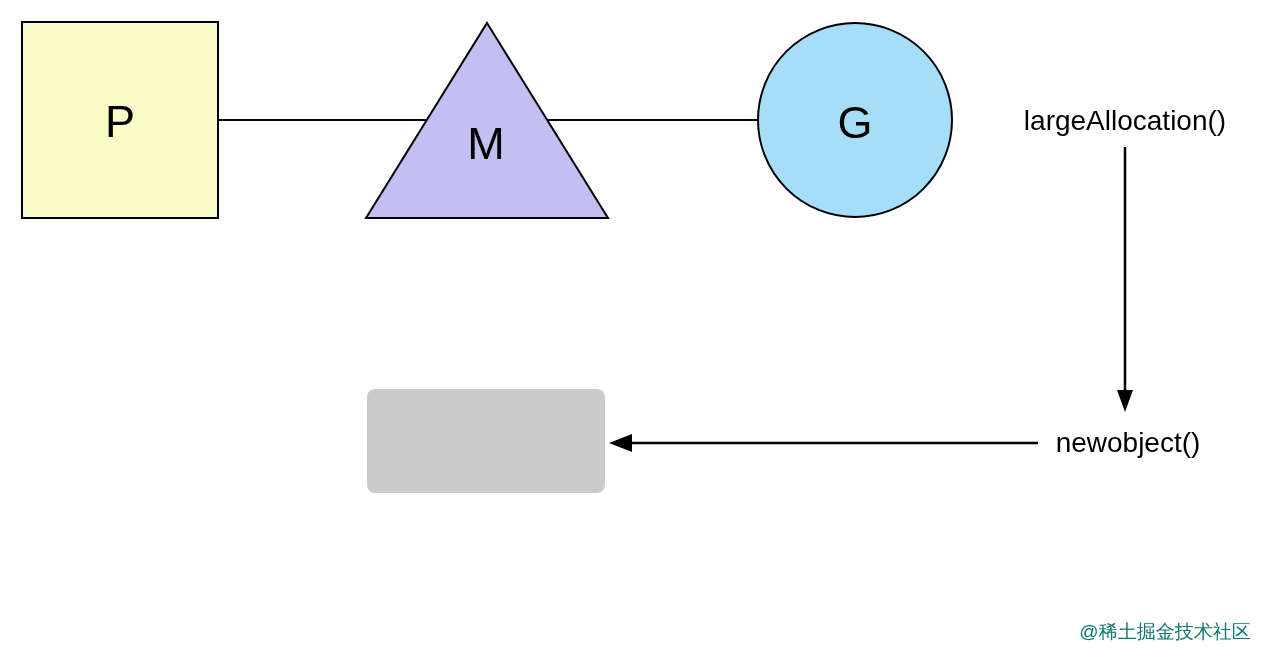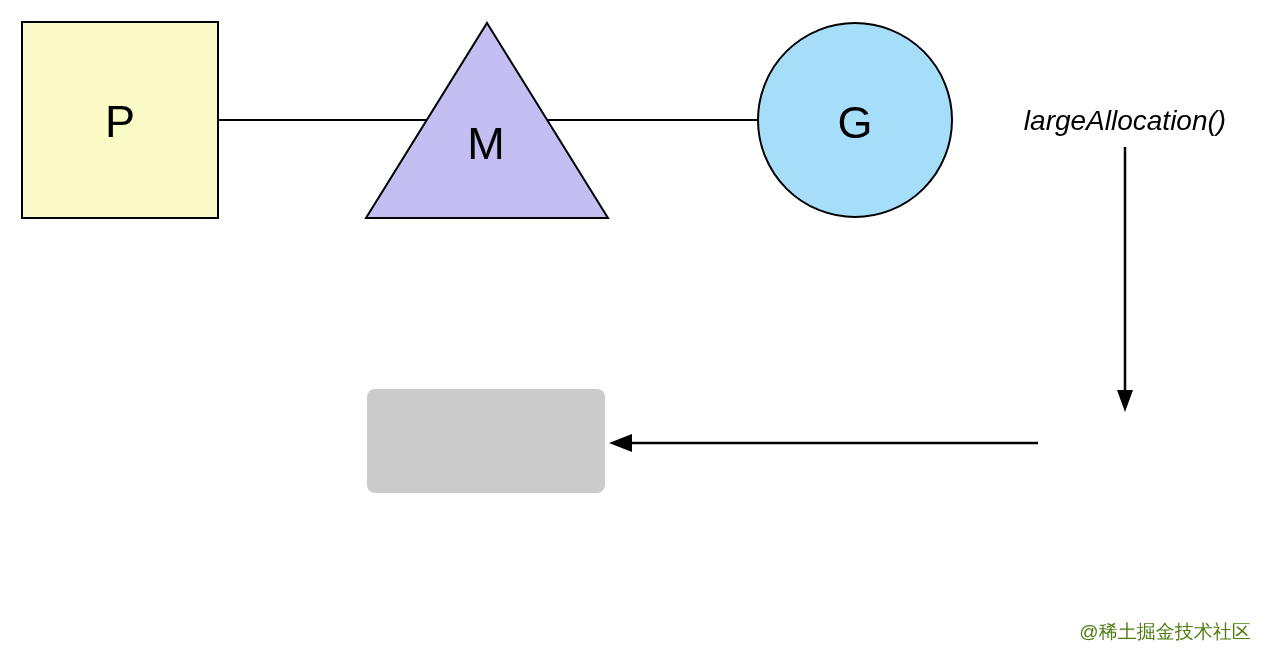--- a/index.html
+++ b/index.html
@@ -60,19 +60,20 @@
     <polygon points="609,443 632,434 632,452" fill="#000000"></polygon>
   </svg>
 
   <div class="lbl node-lbl" style="left:120px; top:121px;">P</div>
 
   <div class="lbl node-lbl" style="left:486px; top:143px;">M</div>
 
   <div class="lbl node-lbl" style="left:855px; top:122px;">G</div>
 
 
-  <div class="lbl fn-lbl" style="left:1125px; top:121px;font-style:italic;">largeAllocation()</div>
+  <div class="lbl fn-lbl" style="left:1125px; top:121px;">largeAllocation()</div>
+
+  <div class="lbl fn-lbl" style="left:1128px; top:443px;">newobject()</div>
 
 
-
-  <div class="lbl watermark" style="left: 1165px; top: 631px; color: #4d7c0f;">@稀土掘金技术社区</div>
+  <div class="lbl watermark" style="left: 1165px; top: 631px; color: #0f766e;">@稀土掘金技术社区</div>
 
 </div>
 
 </body></html>

